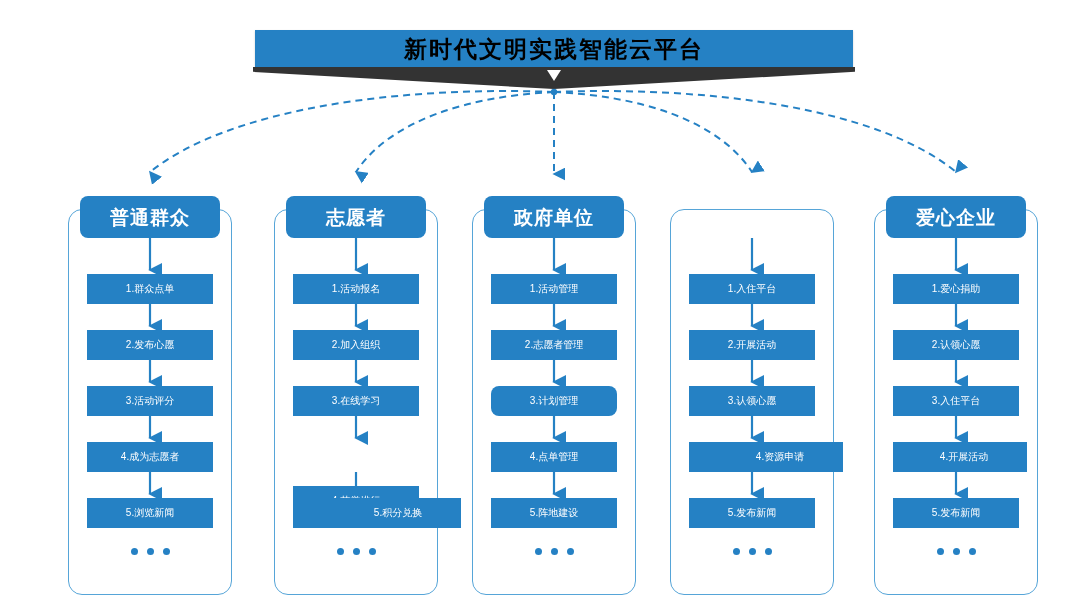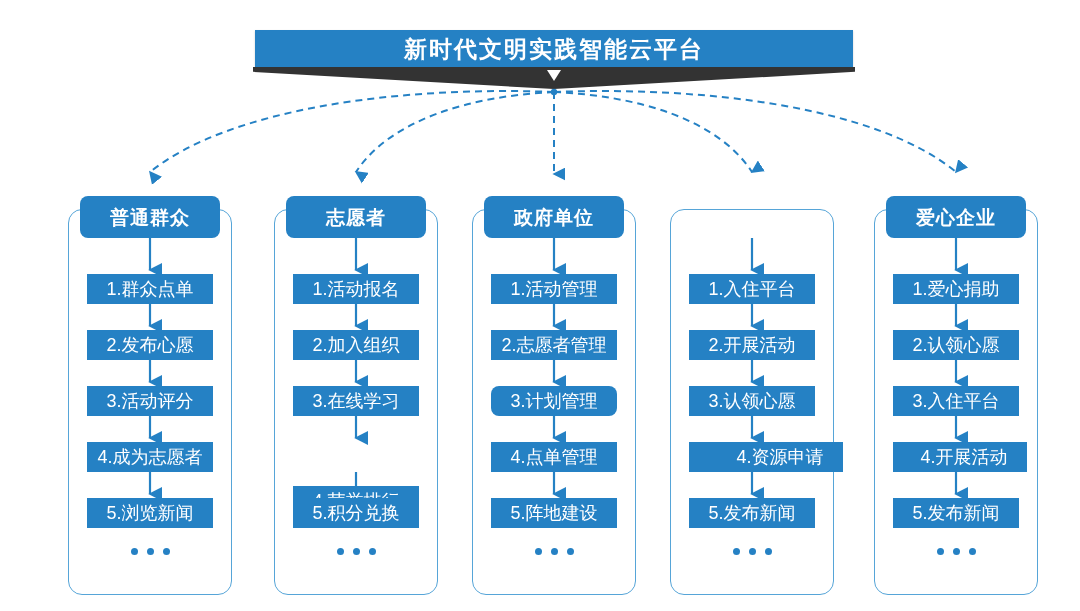--- a/index.html
+++ b/index.html
@@ -32,21 +32,21 @@
   #title-bar {
     position: absolute;
     inset: 0;
     background: #2581c4;
     display: flex;
     align-items: center;
     justify-content: center;
     box-shadow: 0 1px 2px rgba(0,0,0,0.18);
   }
   #title-text {
-    color: #ffffff;
+    color: #000000;
     font-size: 23px;
     font-weight: bold;
     letter-spacing: 2px;
     line-height: 1;
     white-space: nowrap;
   }
 
   
   #ribbon {
     position: absolute;
@@ -138,21 +138,21 @@
     width: 126px;
     height: 30px;
     background: #2581c4;
     display: flex;
     align-items: center;
     justify-content: center;
     z-index: 2;
   }
   .step-label {
     color: #ffffff;
-    font-size: 18px;
+    font-size: 10px;
     line-height: 1;
     white-space: nowrap;
   }
   .dots {
     position: absolute;
     left: 0;
     width: 164px;
     top: 352px;
     display: flex;
     align-items: center;
@@ -272,21 +272,21 @@
           </div>
           <div class="step" style="top: 92px;">
             <span class="step-label">2.加入组织</span>
           </div>
           <div class="step" style="top: 148px;">
             <span class="step-label">3.在线学习</span>
           </div>
           <div class="step" style="top: 204px; margin-top: 44px;">
             <span class="step-label">4.荣誉排行</span>
           </div>
-          <div class="step" style="top: 260px;">
+          <div class="step" style="top: 260px; padding-left: 42px;">
             <span class="step-label">5.积分兑换</span>
           </div>
         </div>
         <div class="dots" title="...">
           <span class="dot"></span>
           <span class="dot"></span>
           <span class="dot"></span>
         </div>
       </div>
       <div class="column" style="left: 472px;">

